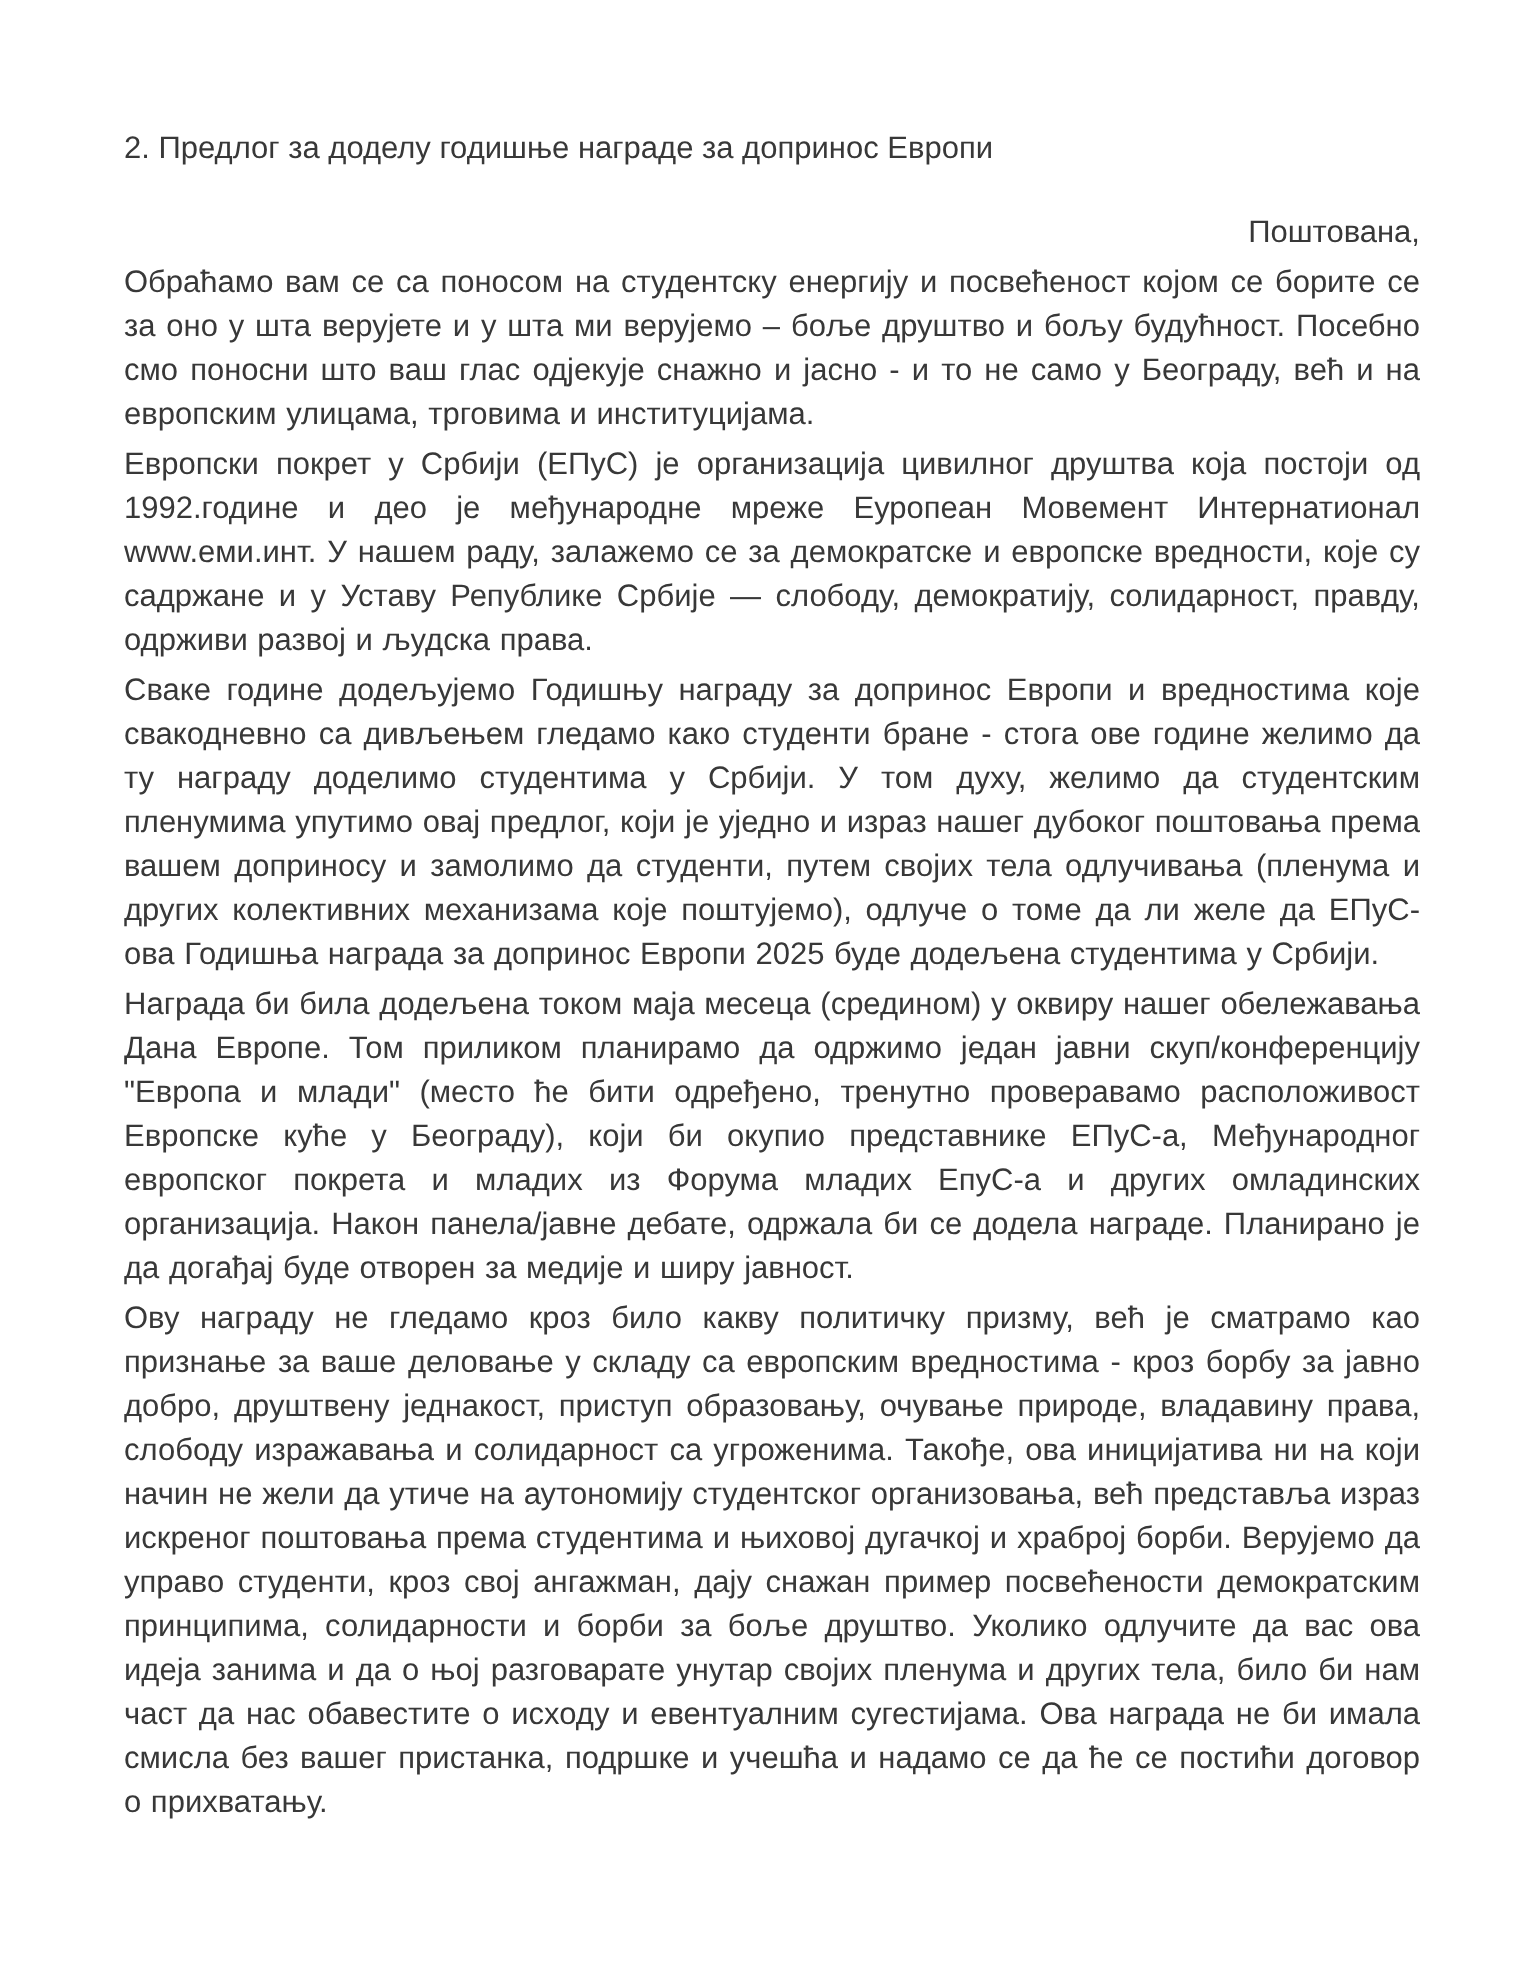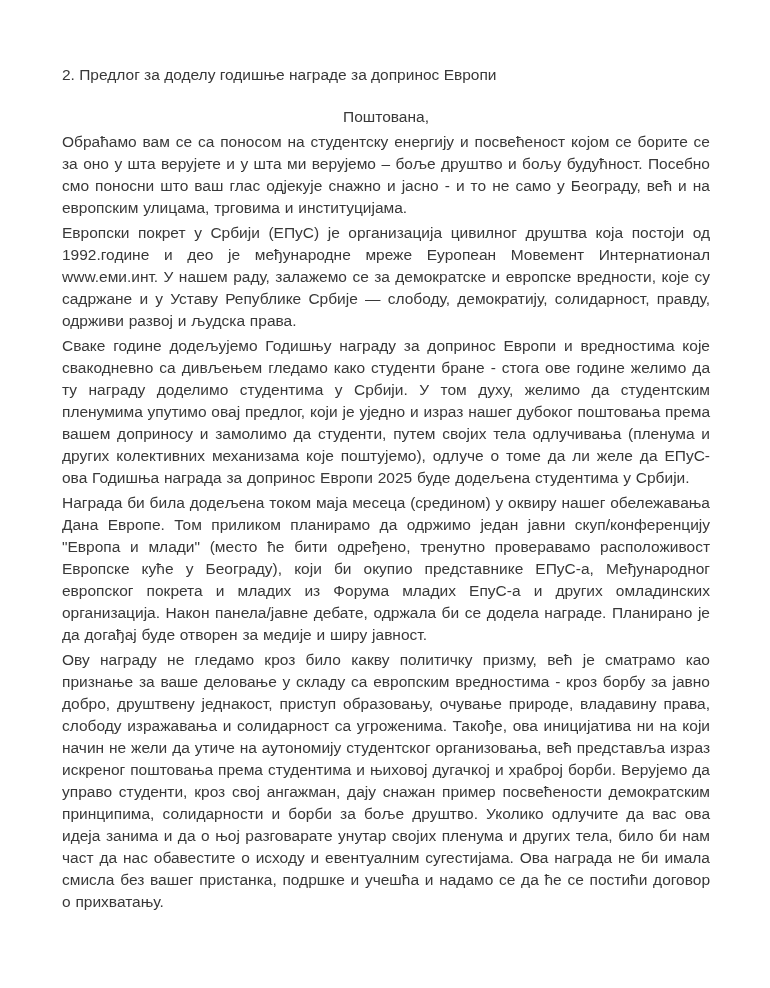--- a/index.html
+++ b/index.html
@@ -25,21 +25,21 @@
     font-size: 15.5px;
     line-height: 22px;
     font-weight: 400;
     margin: 0 0 0 0;
     text-align: left;
   }
   .salutation {
     font-size: 15.5px;
     line-height: 22px;
     margin: 20px 0 0 0;
-    text-align: center;
+    text-align: right;
   }
   .doc-paragraph {
     font-size: 15.5px;
     line-height: 22px;
     margin: 3px 0 0 0;
     text-align: justify;
     text-justify: inter-word;
     word-spacing: 0.5px;
   }
 </style>

